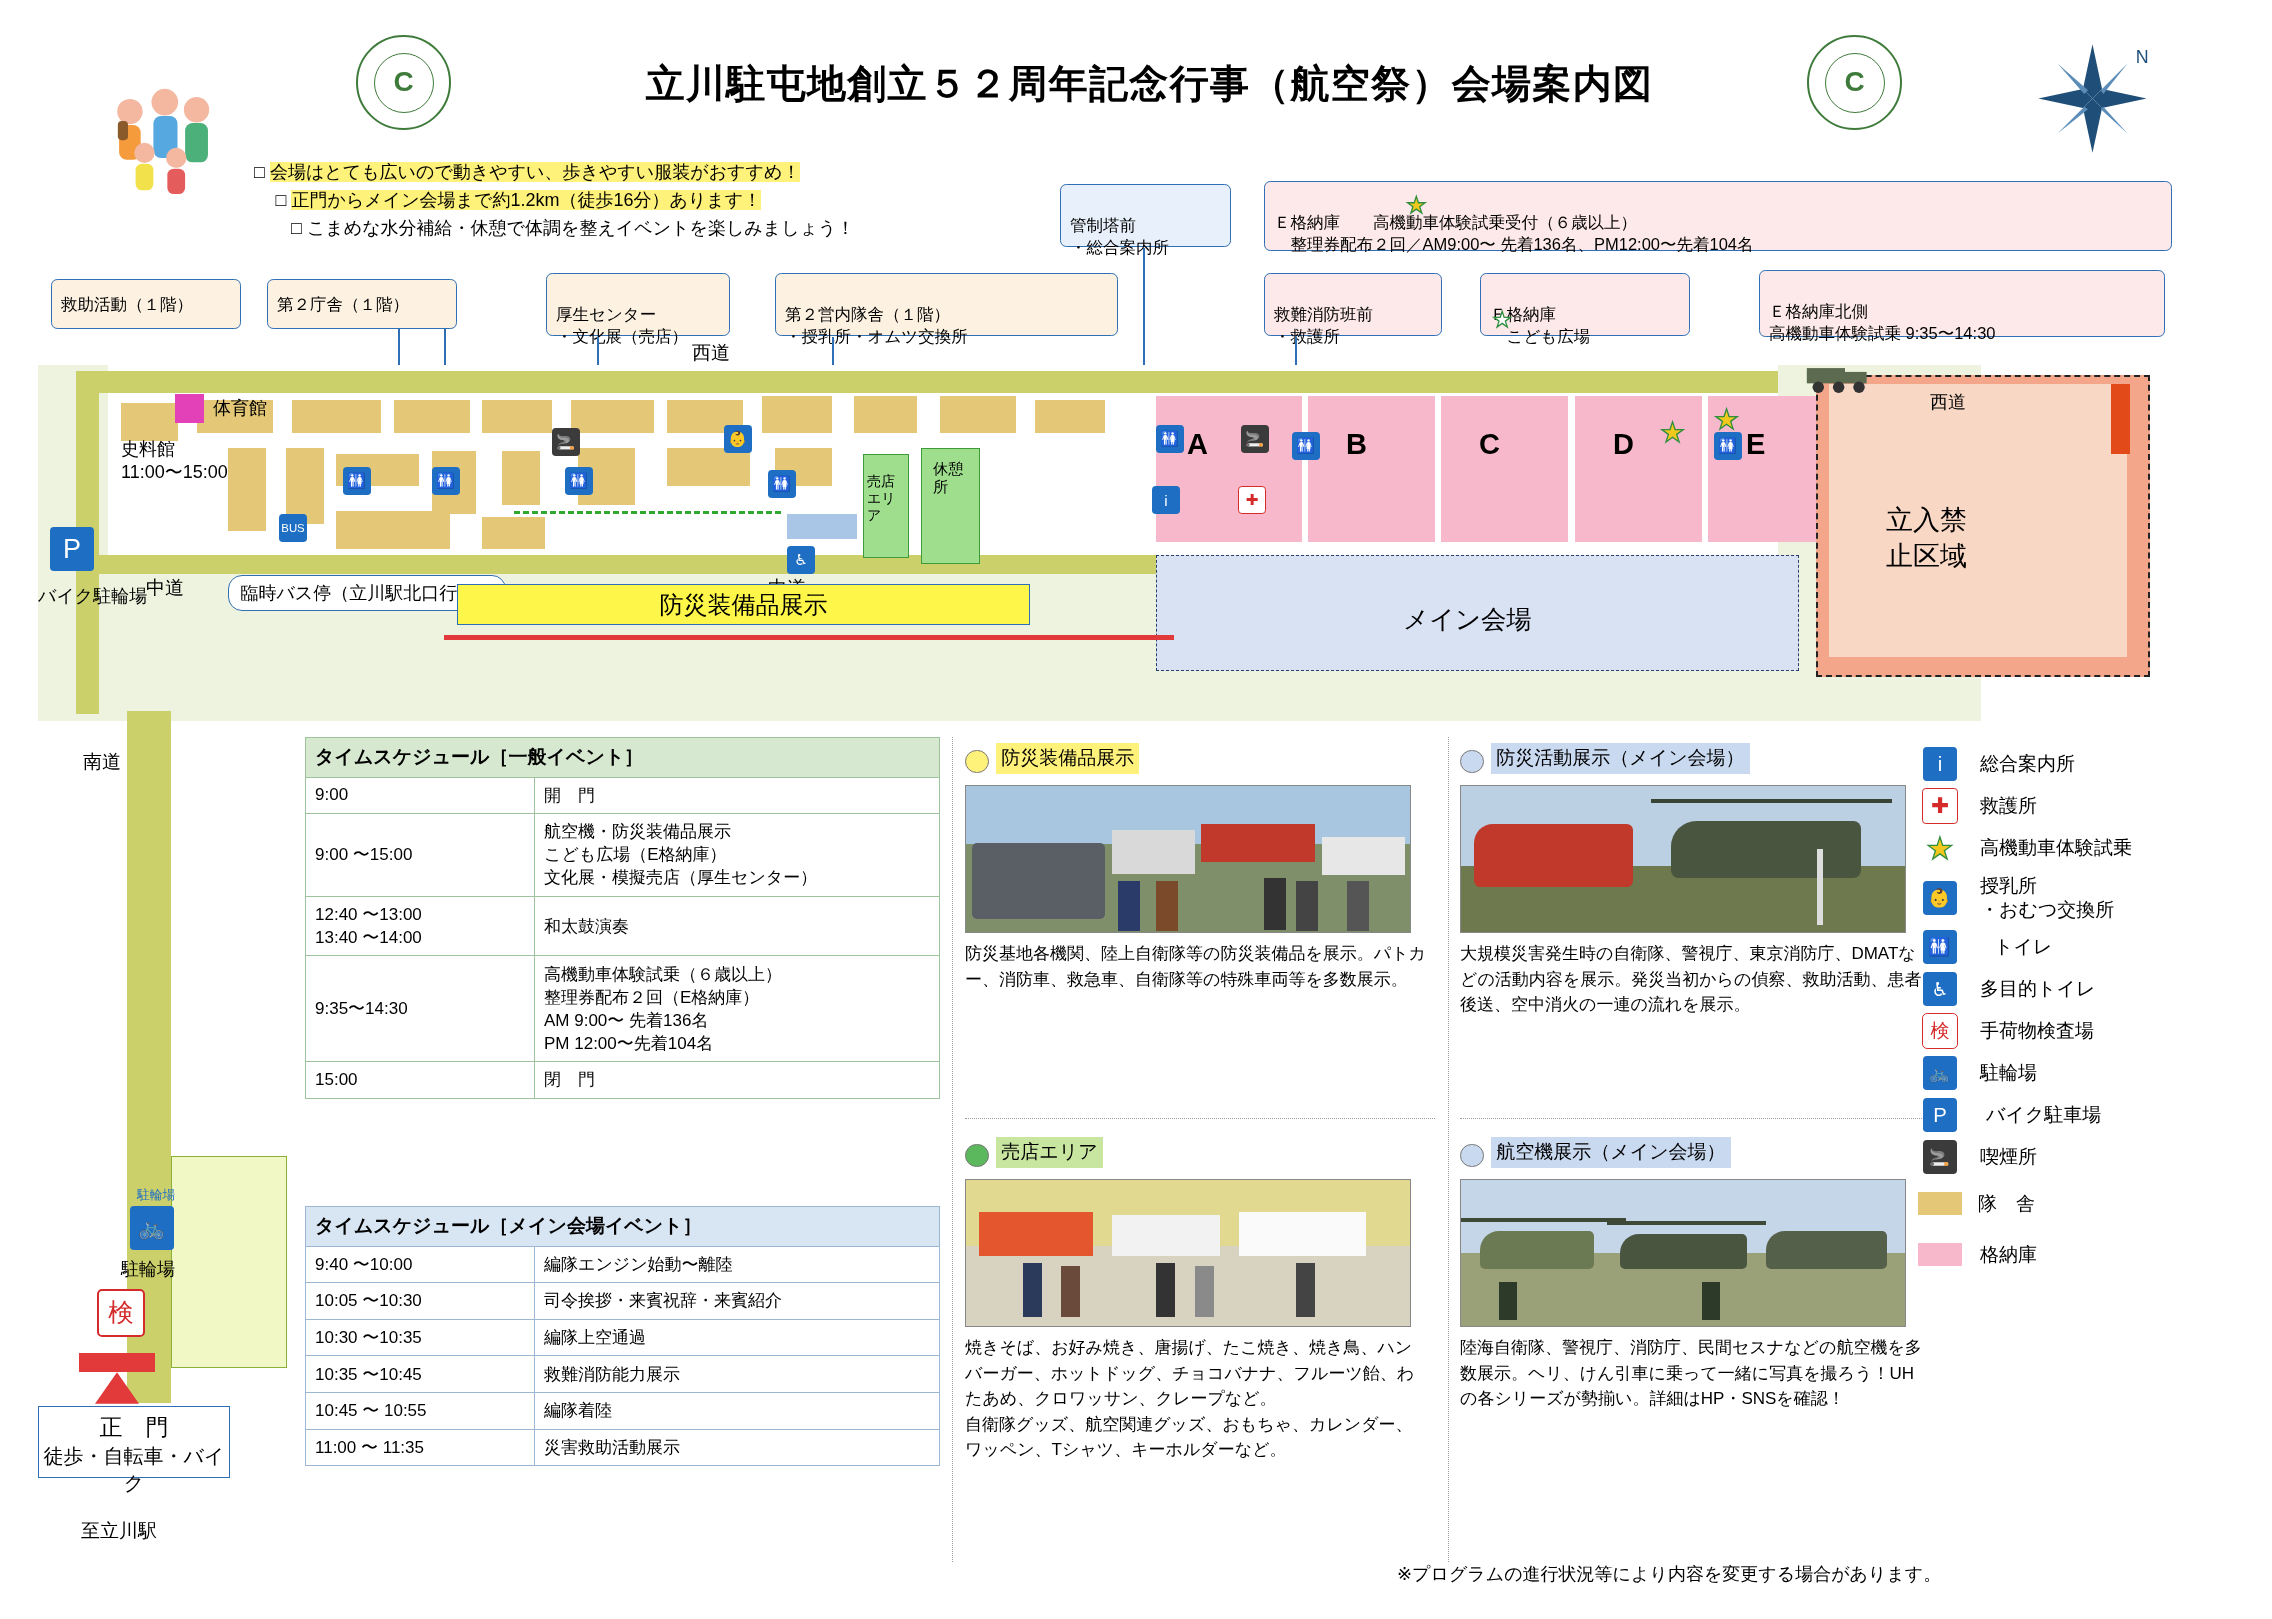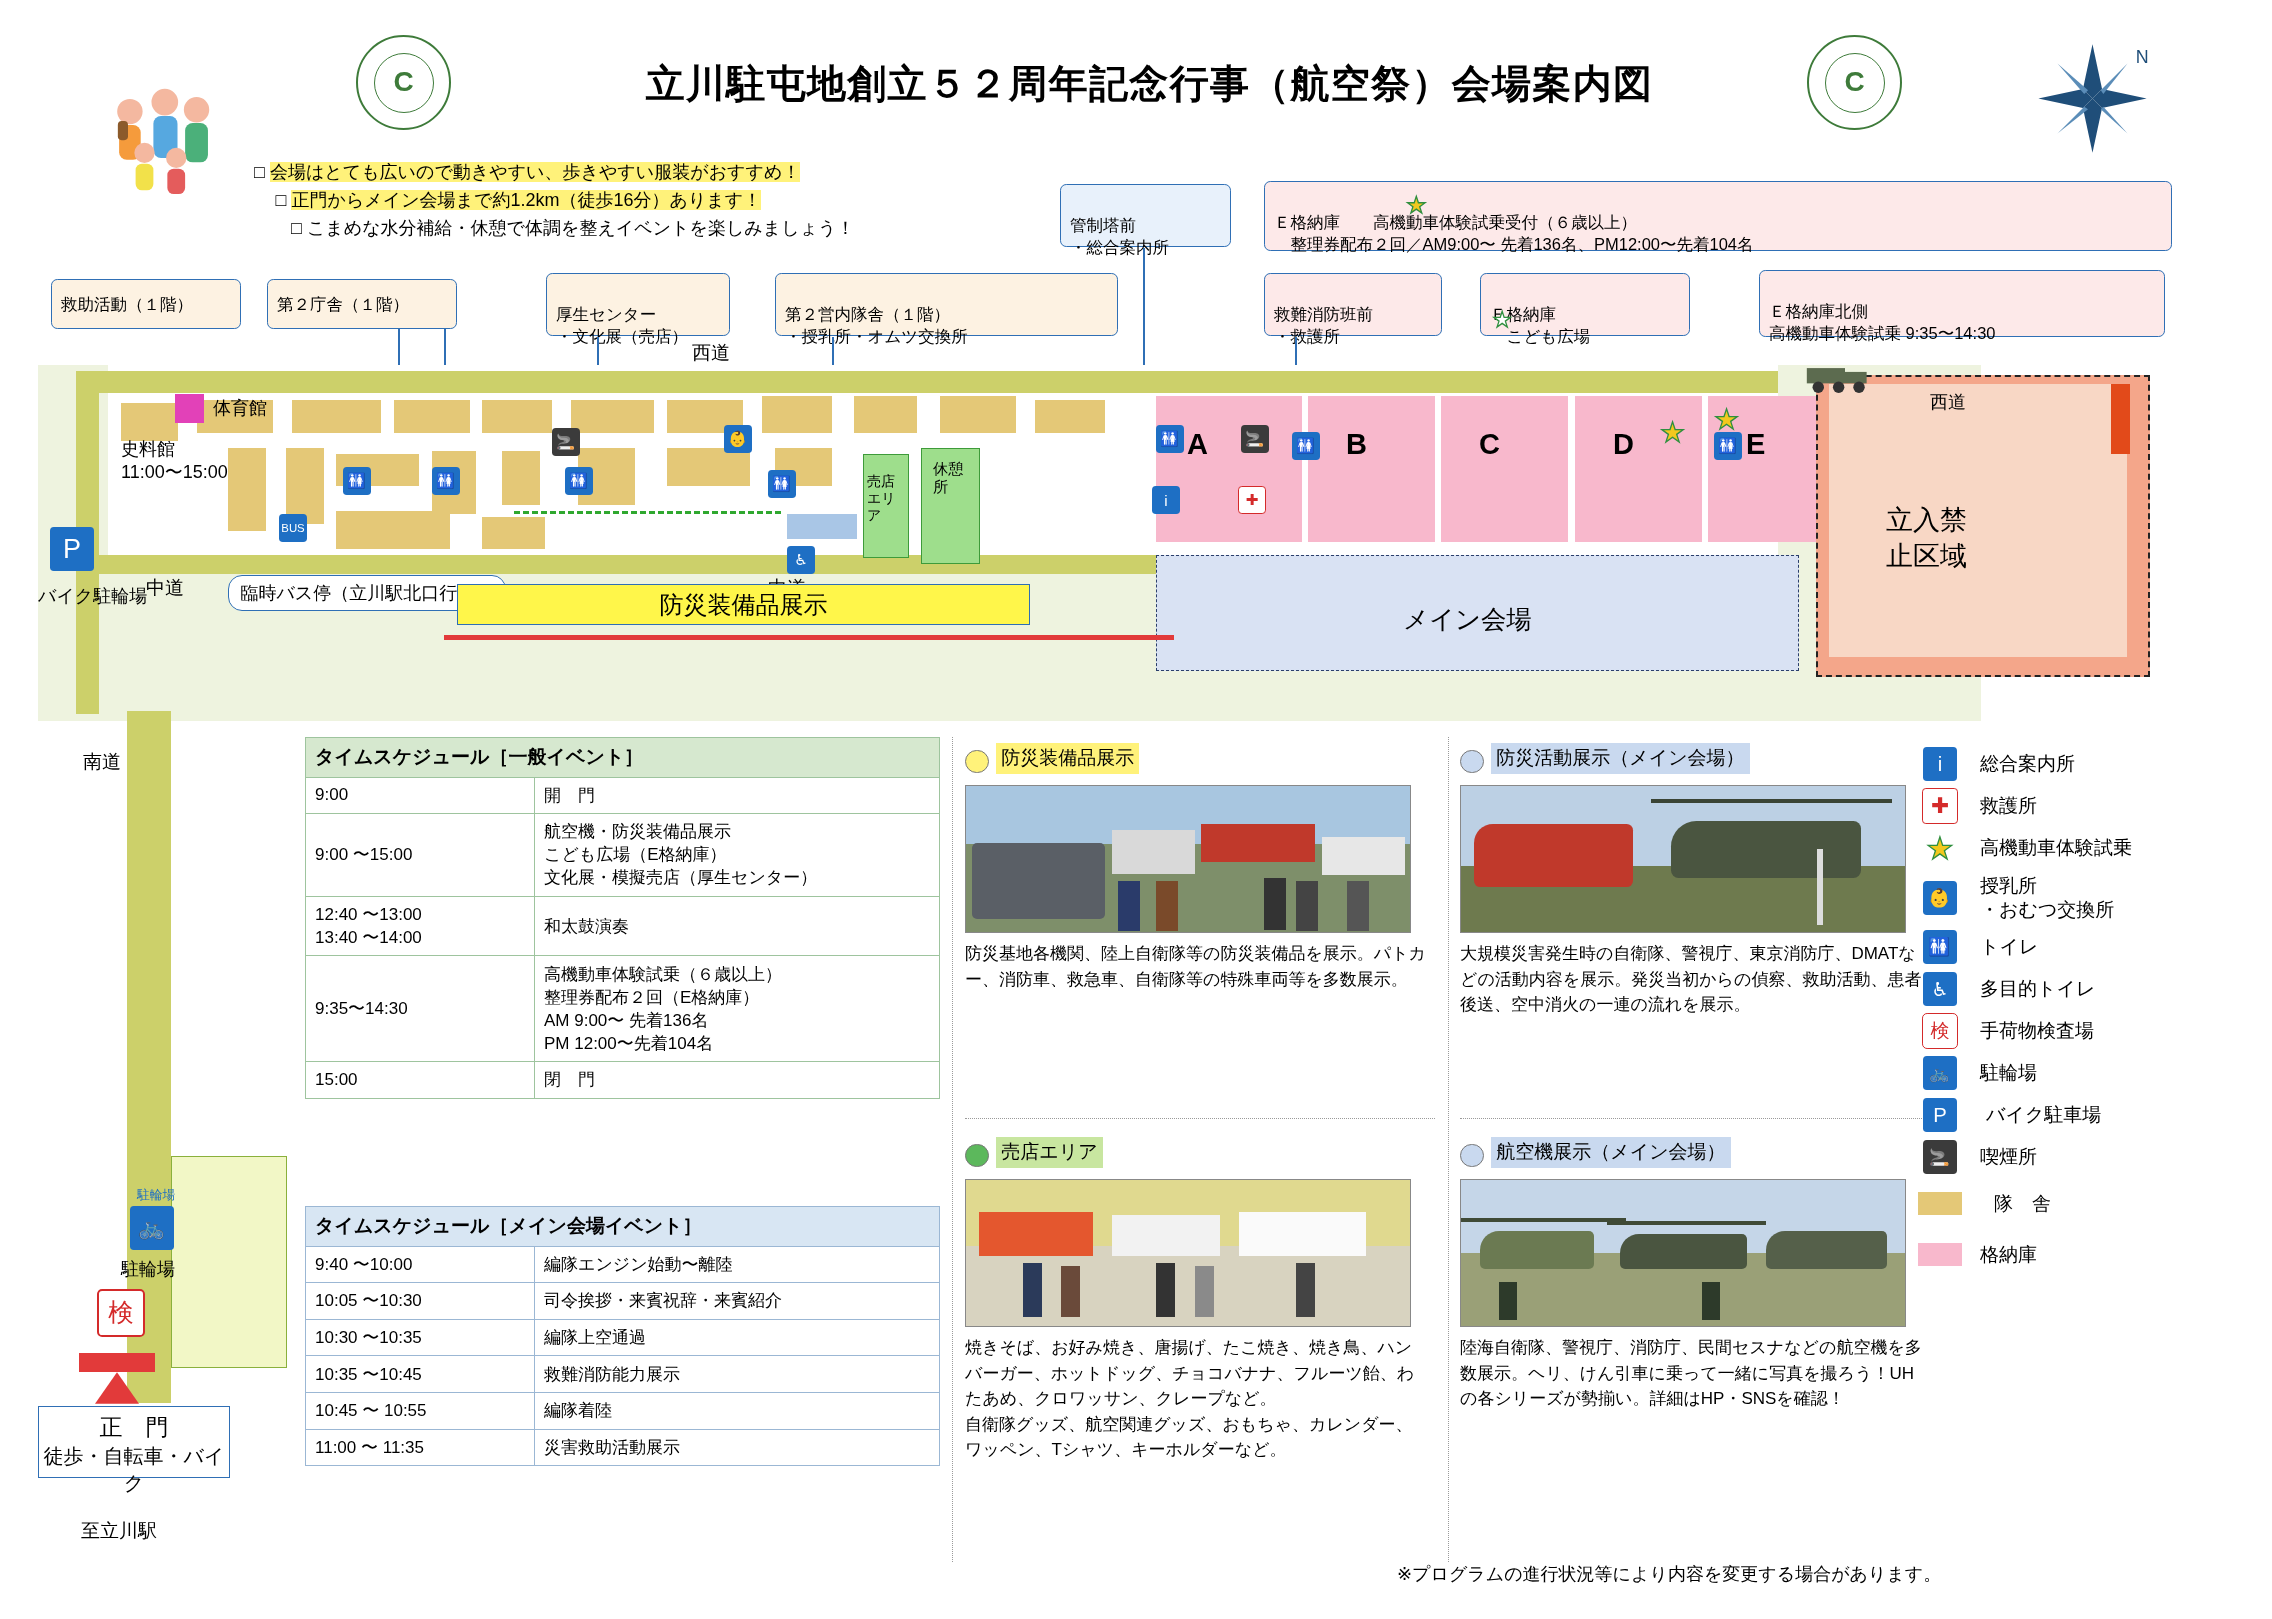--- a/index.html
+++ b/index.html
@@ -484,21 +484,21 @@
     <div class="lic">
         <div style="width:34px;height:34px;background:#1e6fc4;color:#fff;display:flex;align-items:center;justify-content:center;border-radius:3.8px;font-size:18px;">👶</div>
       </div>
     <div style="margin-left:18px;white-space:pre-line;line-height:1.25;">授乳所
 ・おむつ交換所</div>
   </div>
   <div class="legrow">
     <div class="lic">
         <div style="width:34px;height:34px;background:#1e6fc4;color:#fff;display:flex;align-items:center;justify-content:center;border-radius:3.8px;font-size:18px;">🚻</div>
       </div>
-    <div style="margin-left:18px;">トイレ</div>
+    <div style="margin-left:32px;">トイレ</div>
   </div>
   <div class="legrow">
     <div class="lic">
         <div style="width:34px;height:34px;background:#1e6fc4;color:#fff;display:flex;align-items:center;justify-content:center;border-radius:3.8px;font-size:19px;">♿</div>
       </div>
     <div style="margin-left:18px;">多目的トイレ</div>
   </div>
   <div class="legrow">
     <div class="lic">
         <div style="width:34px;height:34px;background:#fff;border:1.9px solid #d42a2a;color:#d42a2a;display:flex;align-items:center;justify-content:center;border-radius:5.1px;font-size:19px;">検</div>
@@ -520,21 +520,21 @@
   <div class="legrow">
     <div class="lic">
         <div style="width:34px;height:34px;background:#3b3b3b;color:#fff;display:flex;align-items:center;justify-content:center;border-radius:3.8px;font-size:16.5px;">🚬</div>
       </div>
     <div style="margin-left:18px;">喫煙所</div>
   </div>
   <div class="legrow" style="height:51px;">
     <div class="lic">
         <div class="swatch" style="background:#e4c877;"></div>
       </div>
-    <div style="margin-left:32px;">隊　舎</div>
+    <div style="margin-left:16px;">隊　舎</div>
   </div>
   <div class="legrow" style="height:51px;">
     <div class="lic">
         <div class="swatch" style="background:#f8b8cc;"></div>
       </div>
     <div style="margin-left:18px;">格納庫</div>
   </div>
 </div>
 
 <div class="footnote" style="left:1397px;top:1562px;">※プログラムの進行状況等により内容を変更する場合があります。</div>

